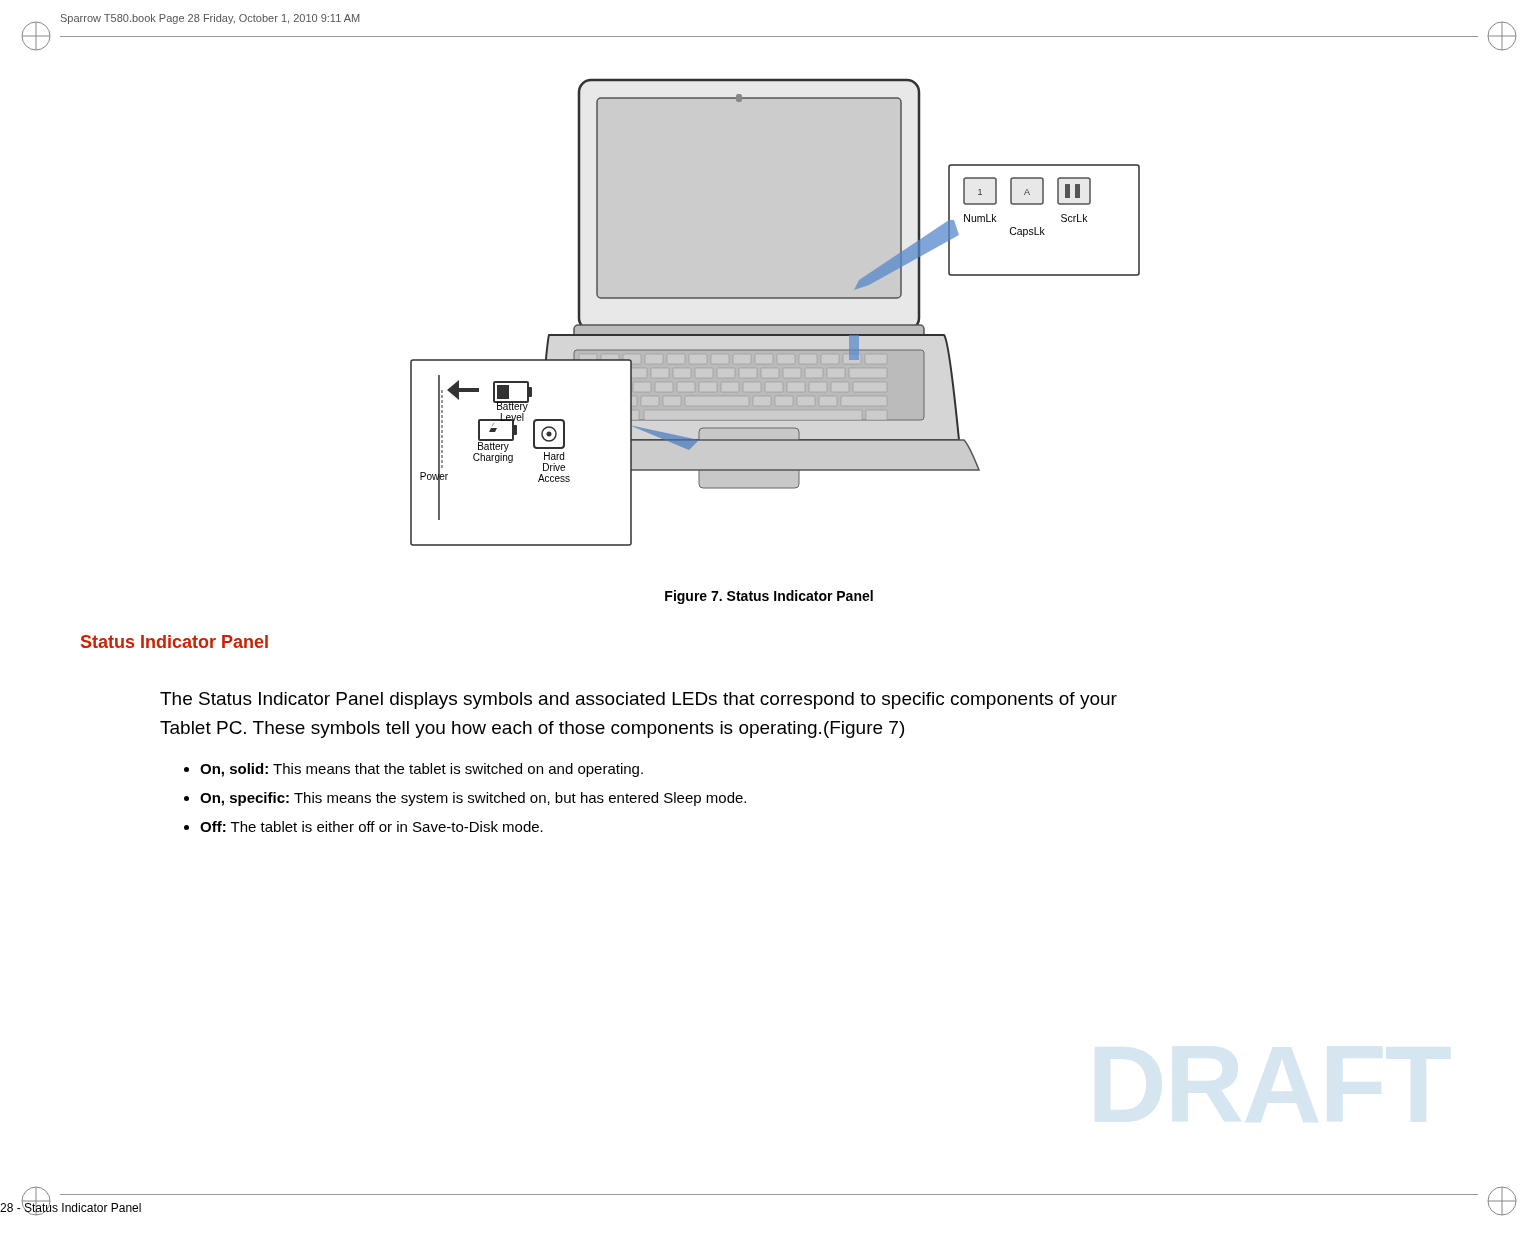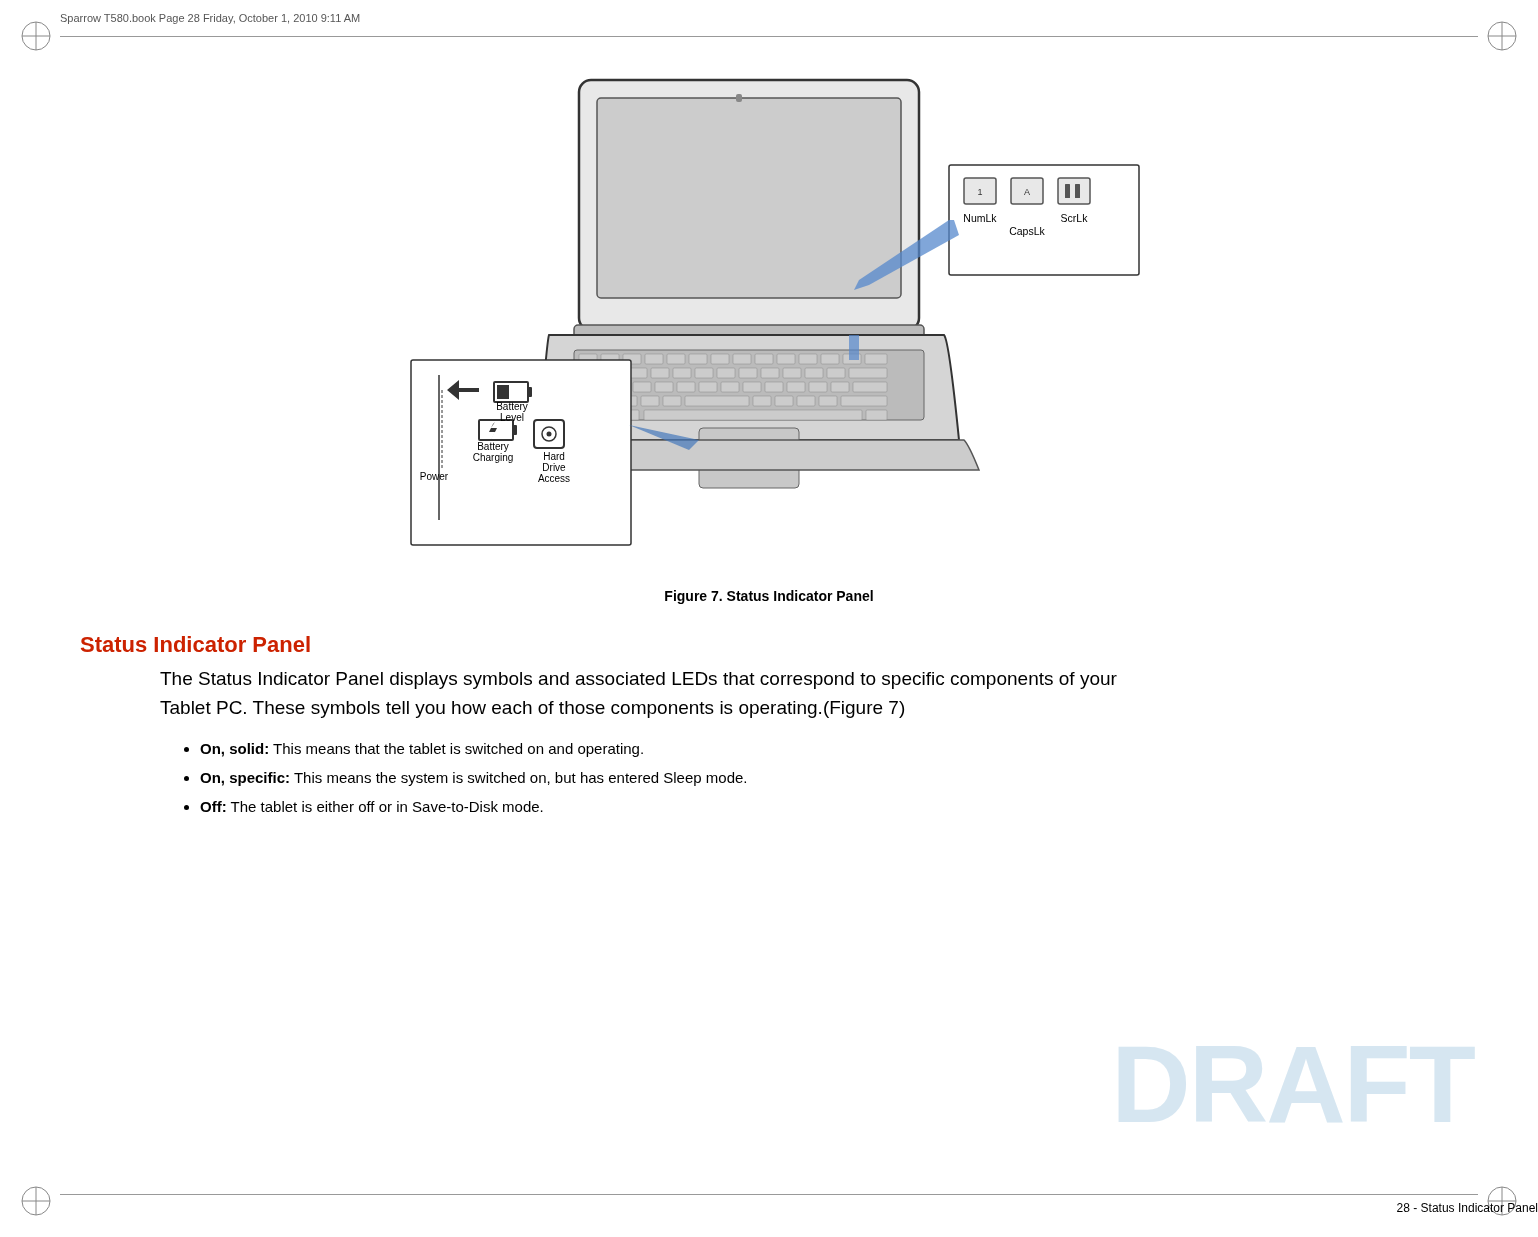--- a/index.html
+++ b/index.html
@@ -69,25 +69,25 @@
       font-size: 14px;
       font-weight: bold;
       font-family: Arial, sans-serif;
       text-align: center;
       margin-top: 4px;
       margin-bottom: 18px;
     }
 
     
     .section-heading {
-      font-size: 22px;
+      font-size: 18px;
       font-weight: bold;
       color: #cc2200;
       font-family: Arial, sans-serif;
-      margin-bottom: 6px;
+      margin-bottom: 31px;
     }
 
     
     .body-text {
       font-size: 19px;
       font-family: Arial, sans-serif;
       line-height: 1.55;
       margin-bottom: 14px;
       max-width: 1000px;
       margin-left: 80px;
@@ -136,32 +136,32 @@
     }
     .bullet-item b { font-weight: bold; }
 
     
     .footer-bar {
       position: absolute;
       bottom: 22px;
       left: 0;
       right: 0;
       display: flex;
-      justify-content: flex-end;
+      justify-content: flex-start;
       align-items: center;
       font-size: 12px;
       font-family: Arial, sans-serif;
       color: #000;
     }
 
     
     .draft-watermark {
       position: absolute;
       bottom: 90px;
-      right: 64px;
+      right: 88px;
       font-size: 110px;
       font-weight: bold;
       color: rgba(180,210,230,0.55);
       font-family: Arial, sans-serif;
       letter-spacing: -2px;
       pointer-events: none;
       user-select: none;
     }
 
     

